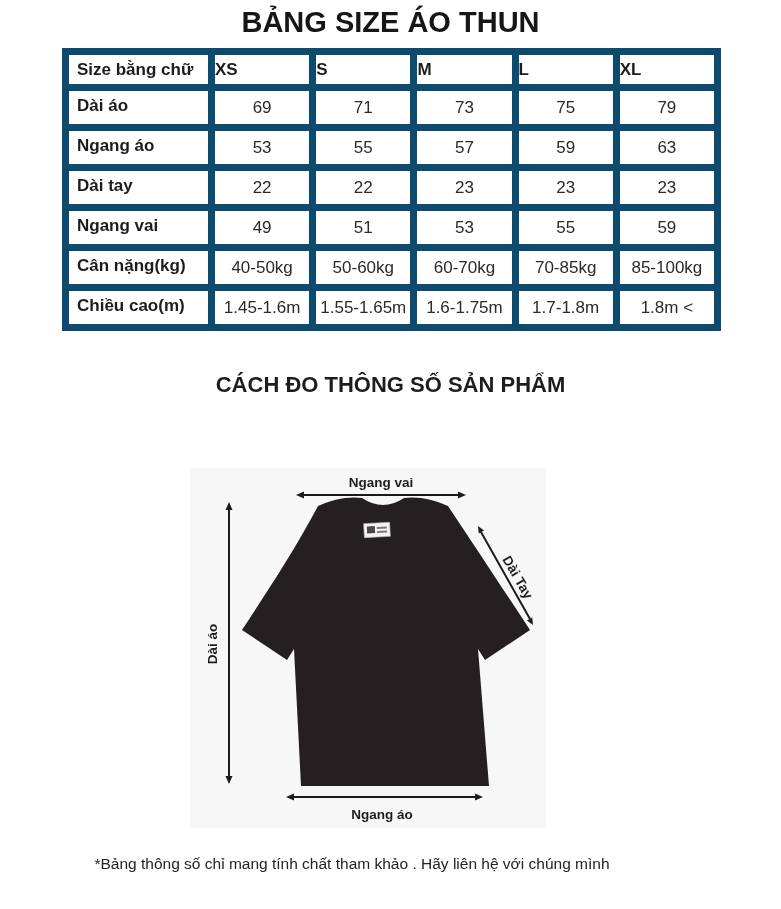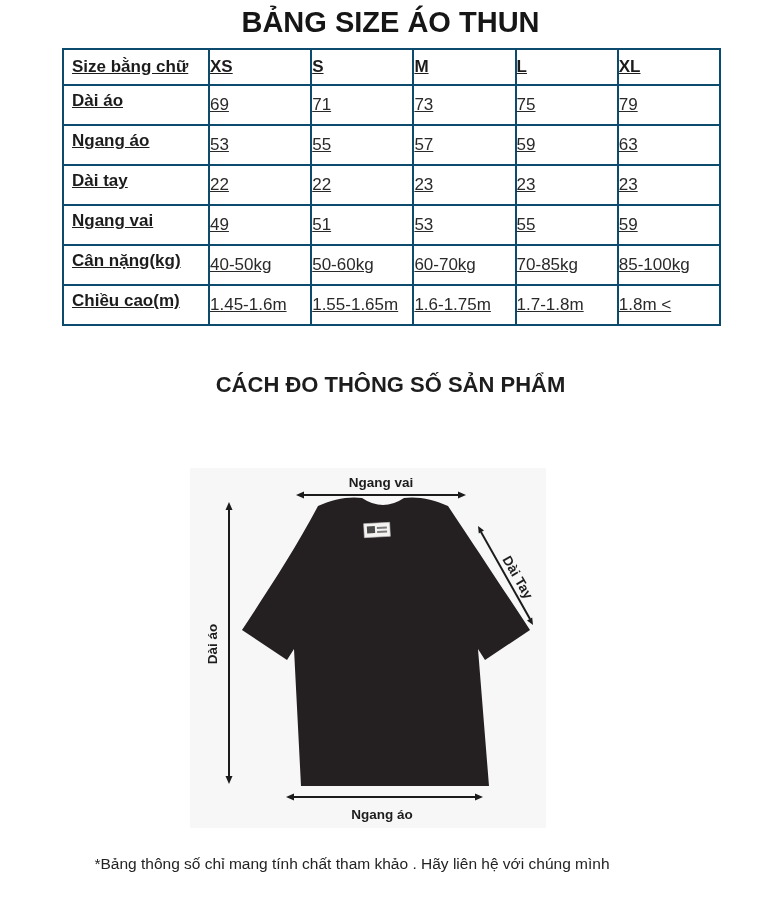--- a/index.html
+++ b/index.html
@@ -19,34 +19,33 @@
   }
   .size-table {
     position: absolute; left: 62px; top: 48px;
     width: 659px;
     border-collapse: collapse;
     table-layout: fixed;
     font-size: 17px;
     color: #1c1c1c;
   }
   .size-table th, .size-table td {
-    border: 2px solid #0c4a6e;
-    text-decoration: underline;
+    border: 7px solid #0c4a6e;
   }
   .size-table thead tr { height: 36px; }
   .size-table tbody tr { height: 40px; }
   .size-table th.corner {
     text-align: left; padding-left: 8px; font-size: 17px;
   }
   .size-table th.size-col { text-align: left; font-weight: bold; margin-left: 36px; }
   .size-table th.row-label {
     text-align: left; padding-left: 8px; vertical-align: top; padding-top: 5px;
   }
   .size-table td.value {
-    text-align: left; vertical-align: middle; 
+    text-align: center; vertical-align: middle; 
     font-weight: normal; color: #2a2a2a;
   }
   .section-title {
     position: absolute; top: 372px; left: 0; width: 781px;
     text-align: center;
     font-size: 22px; font-weight: bold;
     color: #1d1d1d;
   }
   .diagram-wrap {
     position: absolute; left: 180px; top: 452px;

